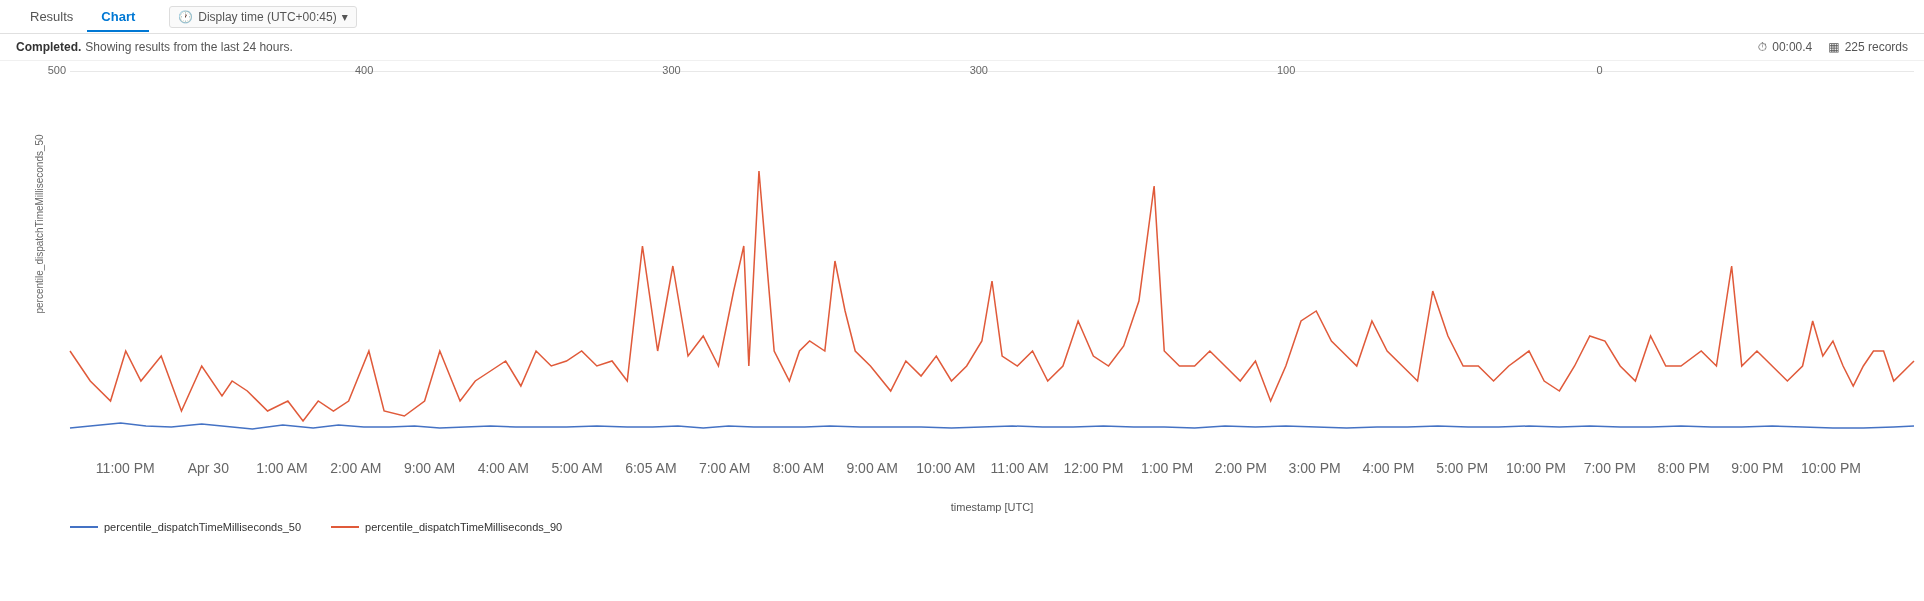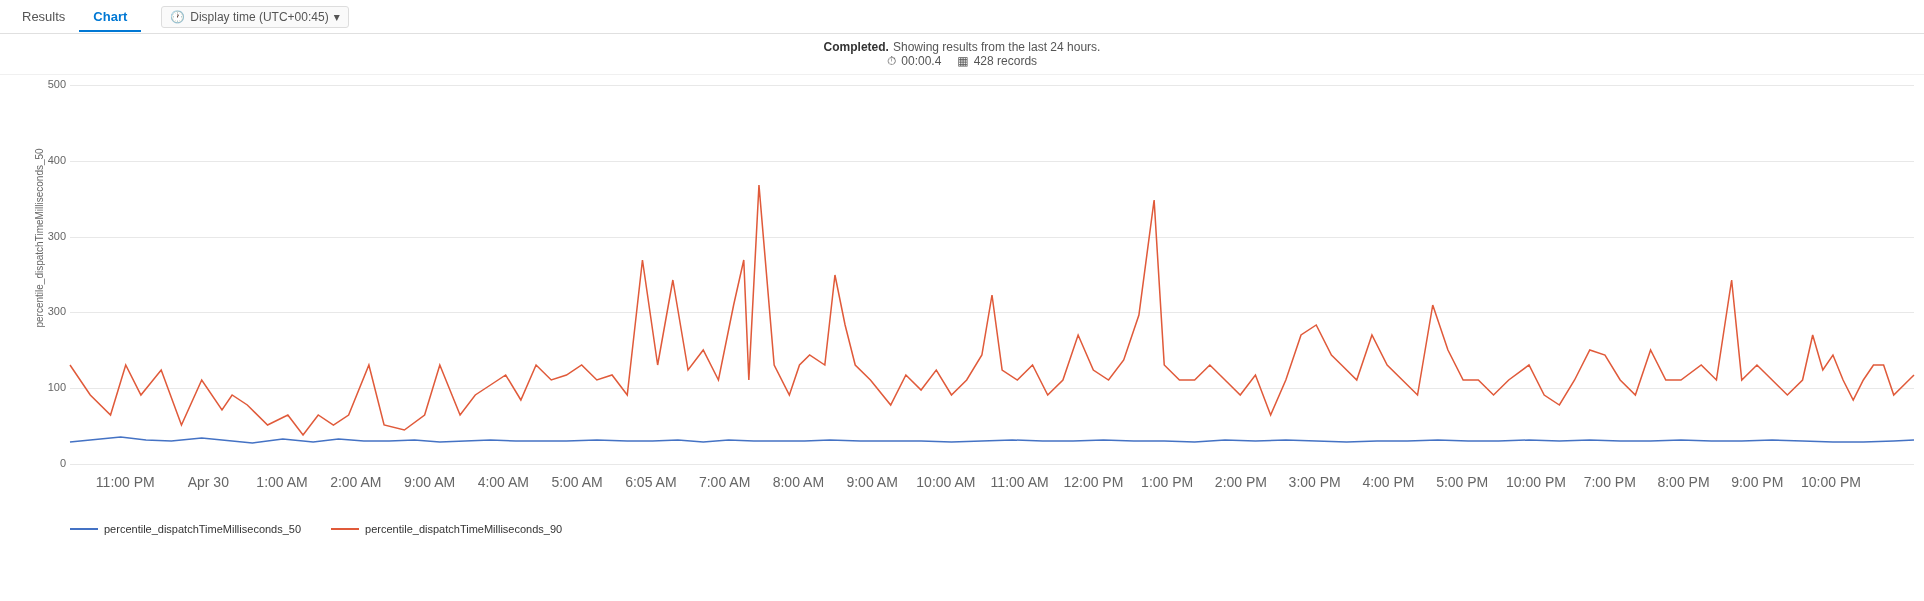--- a/index.html
+++ b/index.html
@@ -2,21 +2,21 @@
 <html><head>
   <meta charset="utf-8">
   <style>
     * { box-sizing: border-box; margin: 0; padding: 0; }
     body { font-family: 'Segoe UI', Arial, sans-serif; background: #fff; font-size: 13px; color: #333; }
 
     .top-bar {
       display: flex;
       align-items: center;
       border-bottom: 1px solid #e0e0e0;
-      padding: 0 8px;
+      padding: 0 16px;
       height: 34px;
     }
     .tab {
       padding: 6px 14px;
       cursor: pointer;
       font-size: 13px;
       color: #555;
       border-bottom: 2px solid transparent;
       margin-bottom: -1px;
     }
@@ -40,21 +40,20 @@
     }
 
     .status-bar {
       display: flex;
       align-items: center;
       justify-content: space-between;
       padding: 6px 16px;
       font-size: 12px;
       color: #555;
       border-bottom: 1px solid #f0f0f0;
-      flex-direction: column;
     }
     .status-left { display: flex; align-items: center; gap: 4px; }
     .status-completed { font-weight: 600; color: #333; }
     .status-right { display: flex; align-items: center; gap: 16px; font-size: 12px; color: #555; }
     .status-right-item { display: flex; align-items: center; gap: 5px; }
 
     .chart-area {
       padding: 10px 10px 0 10px;
       position: relative;
       height: 480px;
@@ -75,21 +74,21 @@
     .chart-inner {
       position: relative;
       width: calc(100% - 0px);
       height: 410px;
     }
 
     .grid-lines {
       position: absolute;
       top: 0; left: 0; right: 0; bottom: 30px;
       display: flex;
-      flex-direction: column;
+      flex-direction: row;
       justify-content: space-between;
     }
     .grid-line {
       width: 100%;
       border-top: 1px solid #e8e8e8;
       position: relative;
     }
     .grid-label {
       position: absolute;
       left: -42px;
@@ -164,21 +163,21 @@
     <span class="status-completed">Completed.</span>
     <span>Showing results from the last 24 hours.</span>
   </div>
   <div class="status-right">
     <div class="status-right-item">
       <span class="clock-icon">⏱</span>
       <span>00:00.4</span>
     </div>
     <div class="status-right-item">
       <span class="table-icon">▦</span>
-      <span>428 records</span>
+      <span>225 records</span>
     </div>
   </div>
 </div>
 
 <div class="chart-area">
   <div style="position:relative; width:100%; height:430px; display:flex;">
     <div style="width:60px; position:relative; flex-shrink:0;">
       <div class="y-axis-label" style="position:absolute; top:50%; left:2px; transform:translateY(-50%) rotate(-90deg); font-size:10px; color:#666; white-space:nowrap; transform-origin:center center;">percentile_dispatchTimeMilliseconds_50</div>
     </div>
     <div class="chart-inner" style="position:relative; flex:1; height:410px;">
@@ -237,20 +236,21 @@
         <span class="x-label" style="left:75.5%">5:00 PM</span>
         <span class="x-label" style="left:79.5%">10:00 PM</span>
         <span class="x-label" style="left:83.5%">7:00 PM</span>
         <span class="x-label" style="left:87.5%">8:00 PM</span>
         <span class="x-label" style="left:91.5%">9:00 PM</span>
         <span class="x-label" style="left:95.5%">10:00 PM</span>
       </div>
     </div>
   </div>
 
+  <div class="x-axis-title" style="margin-left:60px; margin-top:0; font-size:11px; color:#555;">timestamp [UTC]</div>
 
   <div class="legend">
     <div class="legend-item">
       <div class="legend-line" style="background:#4472c4;"></div>
       <span>percentile_dispatchTimeMilliseconds_50</span>
     </div>
     <div class="legend-item">
       <div class="legend-line" style="background:#e05a3a;"></div>
       <span>percentile_dispatchTimeMilliseconds_90</span>
     </div>

